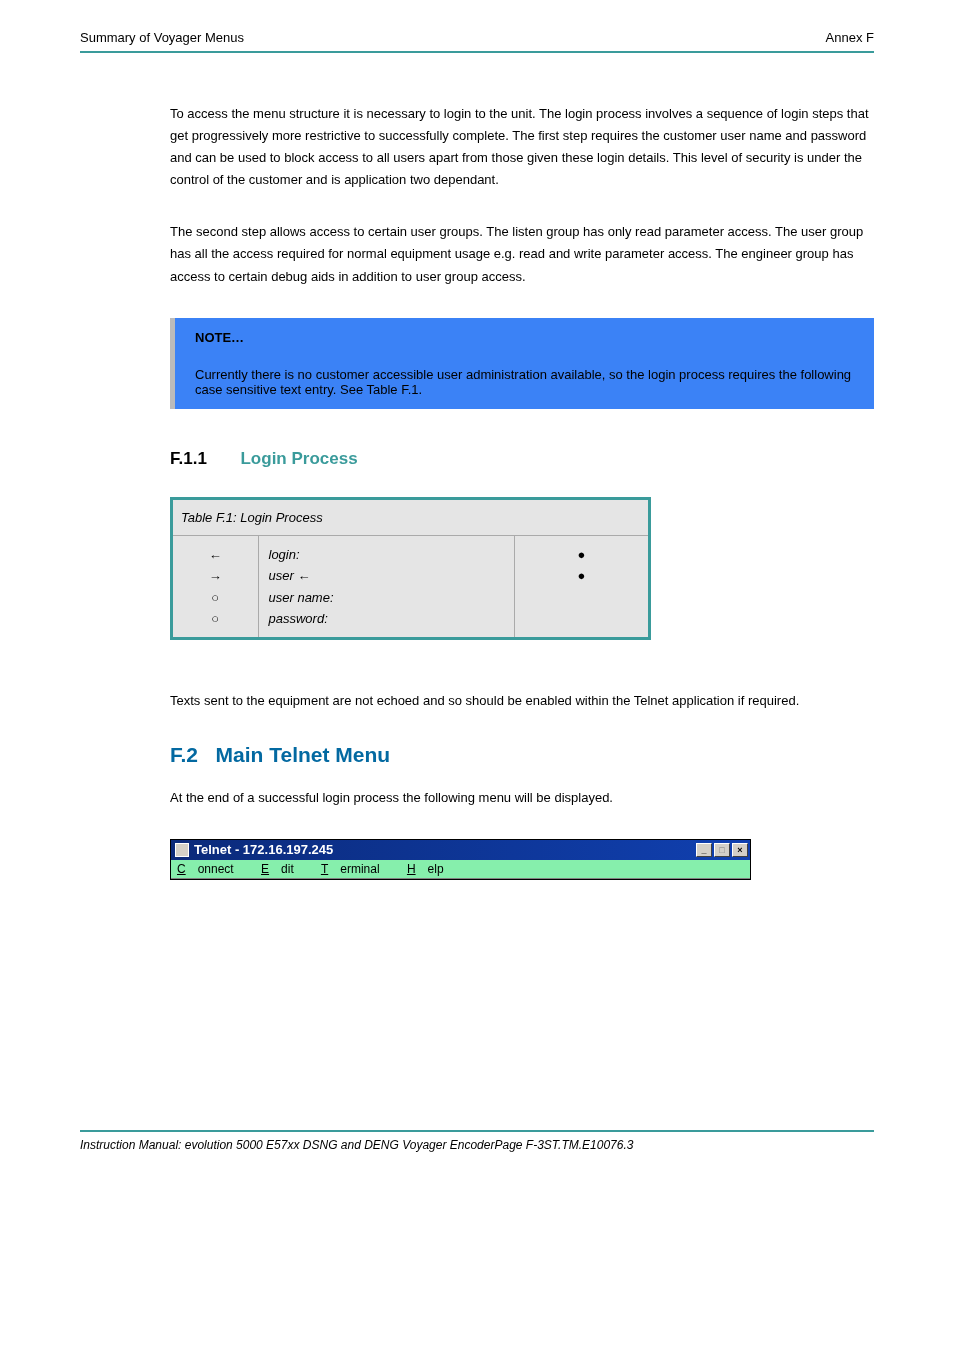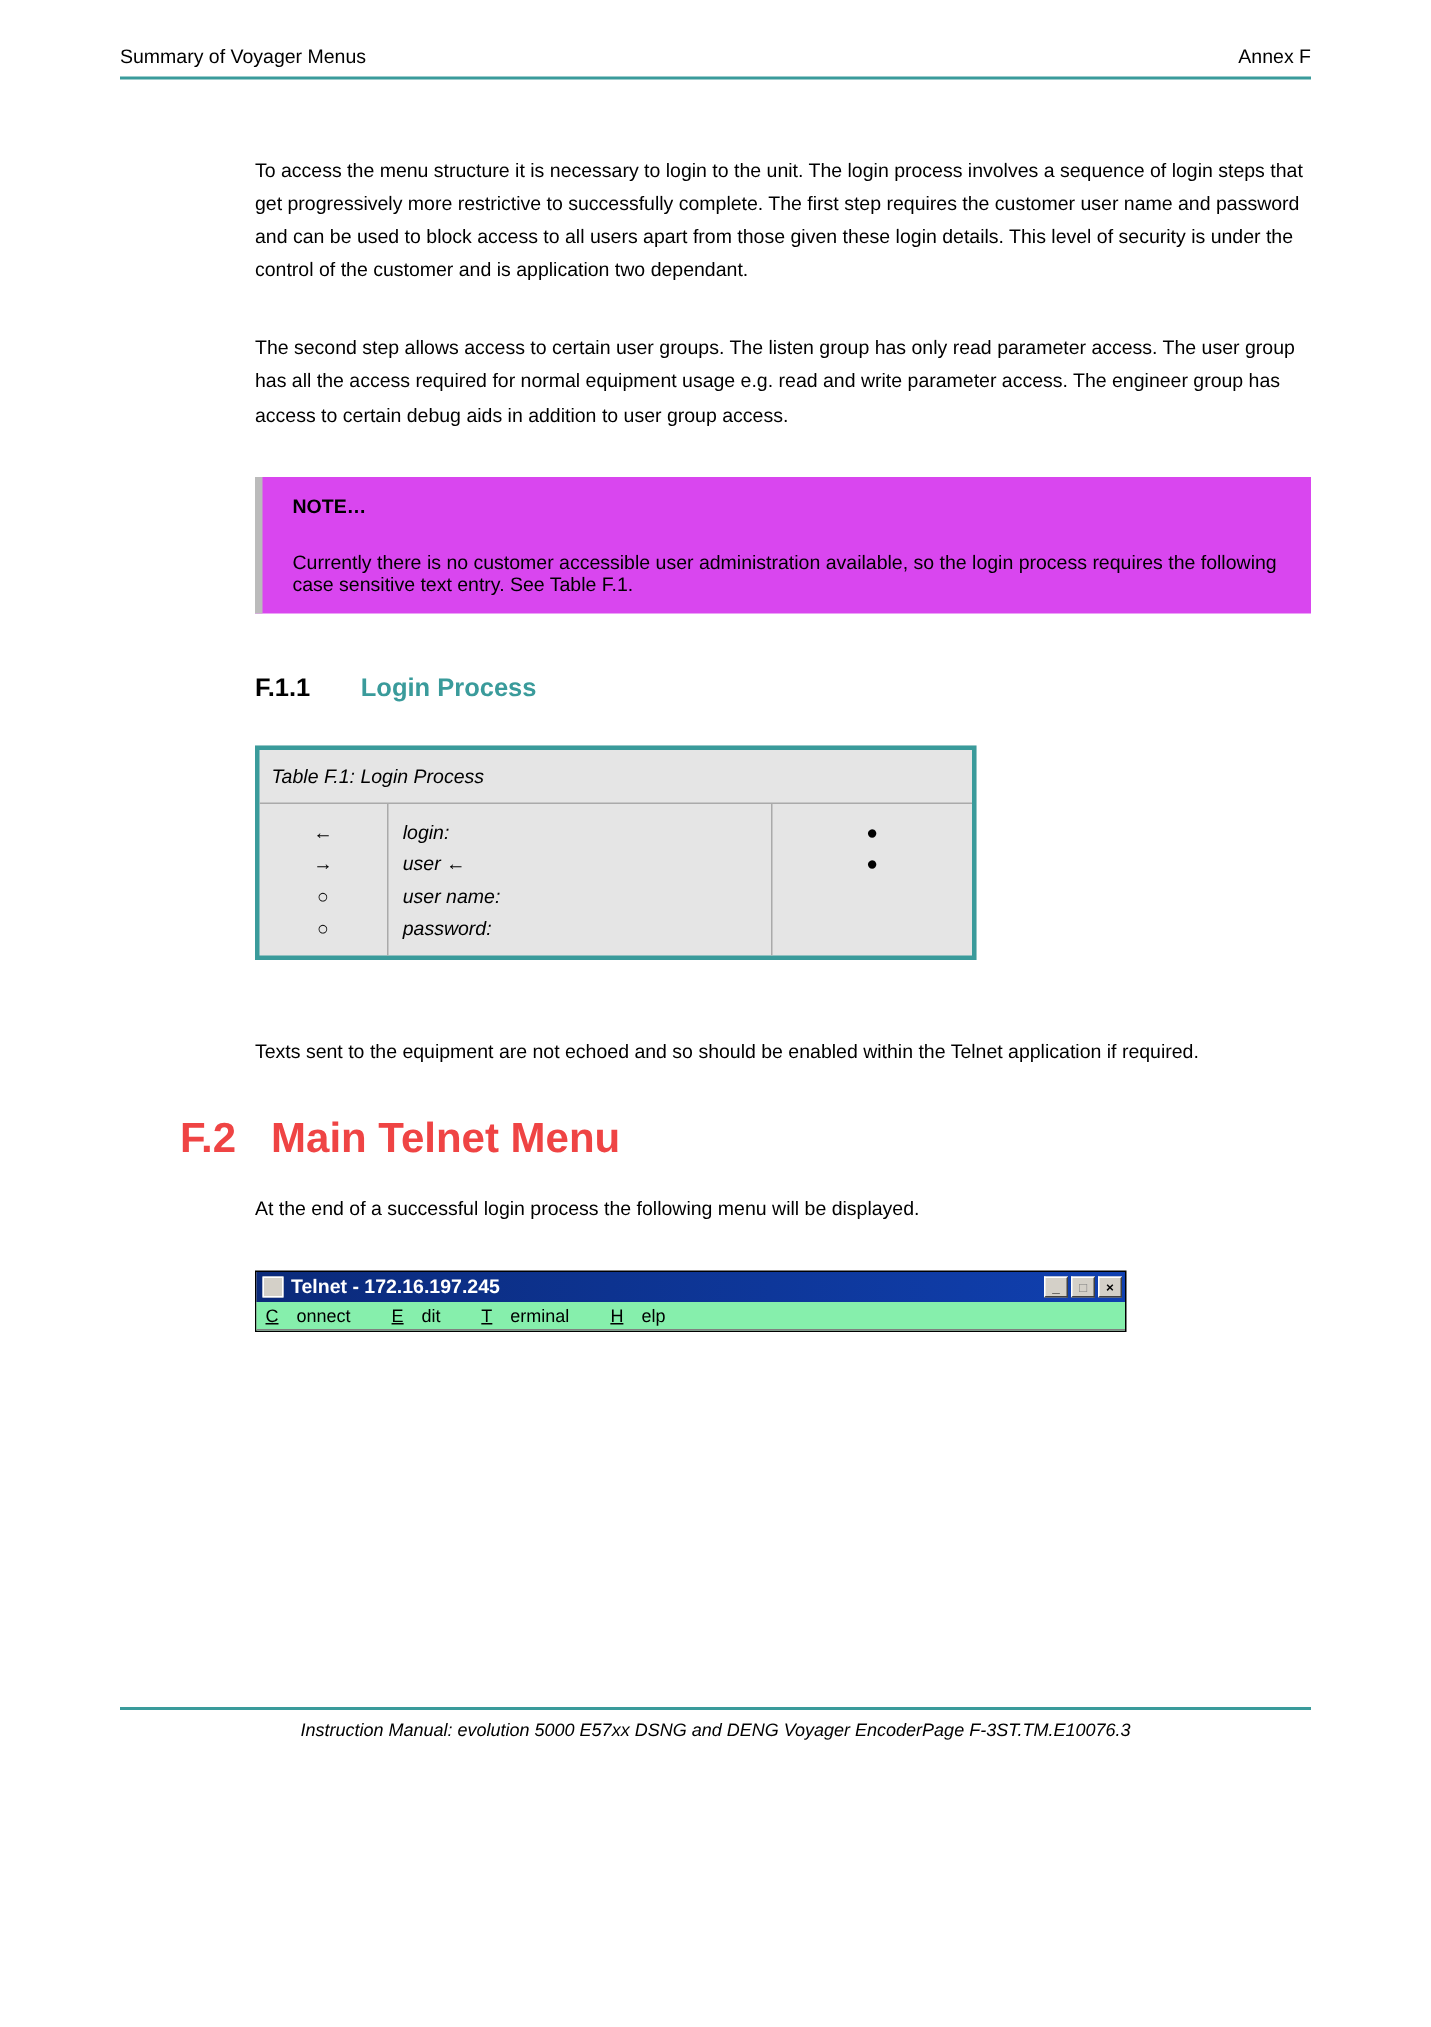--- a/index.html
+++ b/index.html
@@ -29,21 +29,21 @@
     .text-block {
       margin-left: 90px;
       margin-bottom: 30px;
       line-height: 1.7;
     }
     .note-box {
       margin-left: 90px;
       margin-bottom: 40px;
       border-left: 5px solid #bbb;
       padding: 12px 20px;
-      background: #d946ef;
+      background: #3b82f6;
     }
     .note-label {
       font-weight: bold;
       display: inline;
     }
     .section-heading {
       margin-left: 90px;
       margin-bottom: 28px;
     }
     .section-num {
@@ -86,26 +86,26 @@
       border-right: 1px solid #aaa;
     }
     .table-col:last-child {
       border-right: none;
     }
     .col-1 { width: 18%; text-align: center; }
     .col-2 { width: 54%; }
     .col-3 { width: 28%; text-align: center; }
     .col-symbol { font-family: Arial, sans-serif; font-style: normal; }
     .main-menu-heading {
-      margin-left: 40px;
+      margin-left: 90px;
       margin-bottom: 20px;
       font-family: Arial, sans-serif;
-      font-size: 28px;
-      font-weight: bold;
-      color: #ef4444;
+      font-size: 21px;
+      font-weight: bold;
+      color: #0369a1;
       margin-top: 30px;
     }
     .figure-wrap {
       margin-left: 90px;
       margin-bottom: 12px;
     }
     .telnet-window {
       width: 581px;
       border: 1px solid #000;
     }
@@ -179,21 +179,21 @@
       white-space: pre;
     }
     .figure-caption {
       font-style: italic;
       font-size: 13px;
       margin-top: 8px;
       color: #000;
     }
     .footer {
       display: flex;
-      justify-content: center;
+      justify-content: flex-start;
       align-items: center;
       border-top: 2px solid #3a9b9b;
       padding-top: 6px;
       margin-top: 250px;
       font-style: italic;
       font-size: 12px;
       color: #000;
     }
   </style>
 </head>

